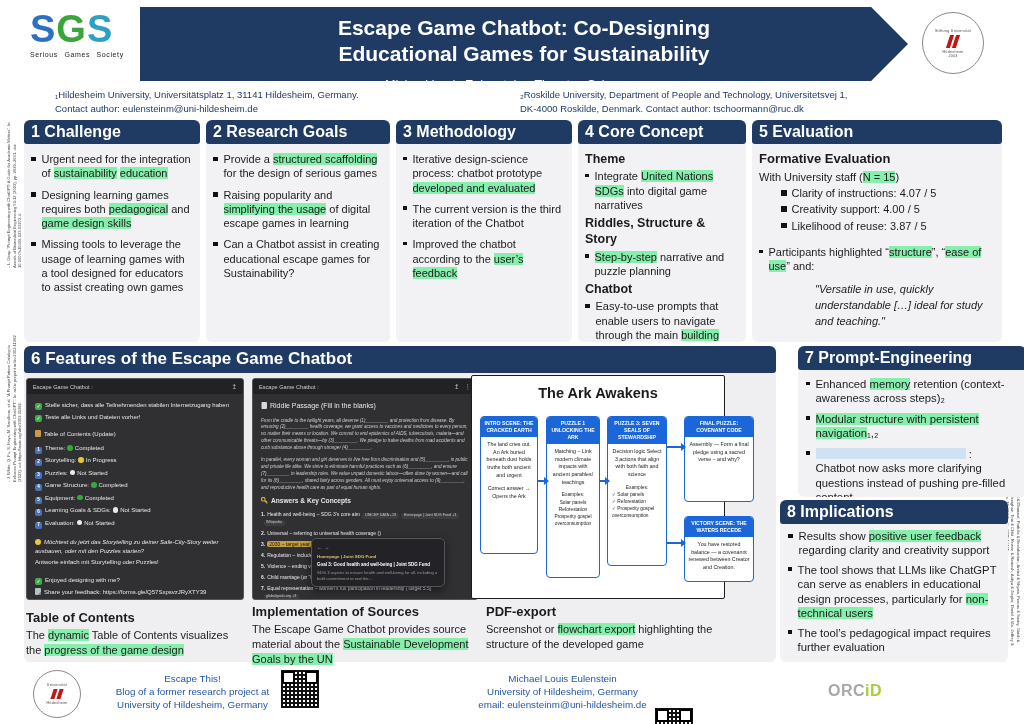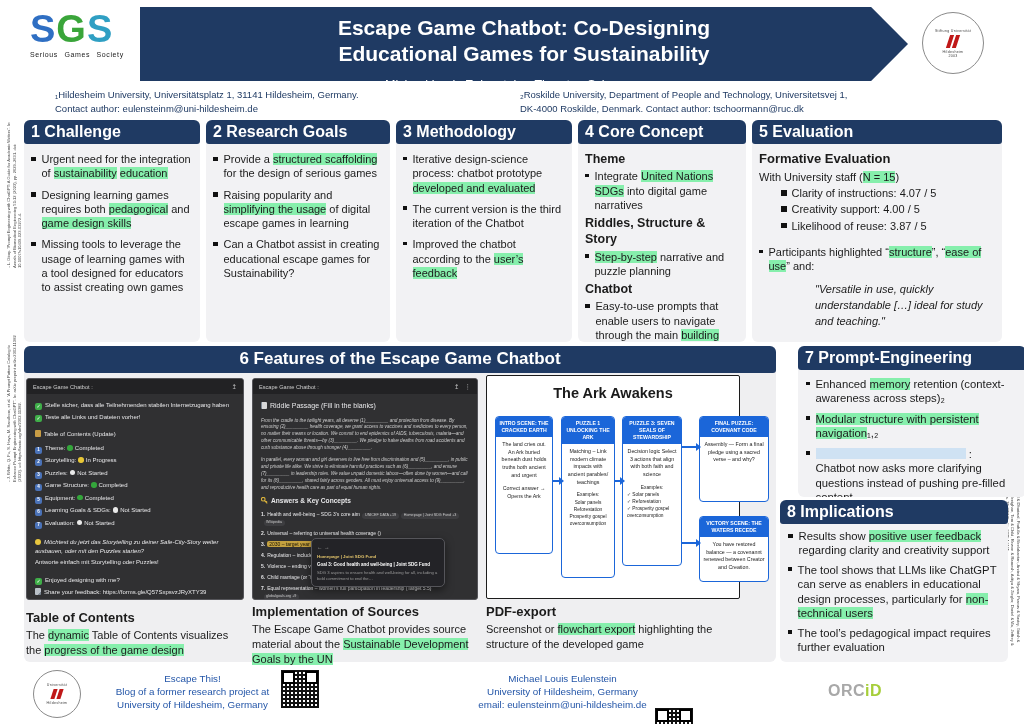--- a/index.html
+++ b/index.html
@@ -222,21 +222,21 @@
       </div>
     <div class="bul" style="margin-top:12px">
         <span class="bsq" style="width:3.5px;height:3.5px"></span>
         <span><span>Participants highlighted “</span><span class="hl">structure</span><span>”, “</span><span class="hl">ease of use</span><span>” and:</span></span>
       </div>
     <div class="quote">"Versatile in use, quickly understandable […] ideal for study and teaching."</div>
   </div>
 </section>
 
 <section class="abs panel" style="left:24px;top:346px;width:752px;height:316px;background:#efeff1">
-  <div class="sec-head" style="text-align:center;font-size:17px;height:27px">6 Features of the Escape Game Chatbot</div>
+  <div class="sec-head" style="font-size:17px;height:27px">6 Features of the Escape Game Chatbot</div>
 </section>
 
 <div class="abs chat" style="left:26px;top:378px;width:218px;height:222px">
   <div class="chat-tb">
     <span>Escape Game Chatbot :</span>
       <span class="sp"></span>
     <span class="tb-ic">↥</span>
   </div>
   <div class="chat-body">
     <div class="c-row"><span class="ck">✓</span><span>Stelle sicher, dass alle Teilnehmenden stabilen Internetzugang haben</span></div>
@@ -281,21 +281,21 @@
     <div class="a-row"><span class="a-num">7.</span><span><span class="b">Equal representation</span><span> – women’s full participation in leadership (Target 5.5)</span></span><span class="pill">globalgoals.org +9</span></div>
     <div class="tooltip">
       <div class="tt-nav">←  →</div>
       <div class="tt-src">Homepage | Joint SDG Fund</div>
       <div class="tt-title">Goal 3: Good health and well-being | Joint SDG Fund</div>
       <div class="tt-desc">SDG 3 aspires to ensure health and well-being for all, including a bold commitment to end the…</div>
     </div>
   </div>
 </div>
 
-<div class="abs fc" style="left:486px;top:375px;width:254px;height:224px">
+<div class="abs fc" style="left:471px;top:375px;width:254px;height:224px">
   <div class="fc-title">The Ark Awakens</div>
   <div class="fcb" style="left:8px;top:40px;width:58px;height:138px">
     <div class="fcb-h">INTRO SCENE: THE CRACKED EARTH</div>
     <div class="fcb-b">The land cries out. An Ark buried beneath dust holds truths both ancient and urgent</div>
     <div class="fcb-f">Correct answer → Opens the Ark</div>
   </div>
   <div class="fcb" style="left:74px;top:40px;width:54px;height:162px">
     <div class="fcb-h">PUZZLE 1 UNLOCKING THE ARK</div>
     <div class="fcb-b">Matching – Link modern climate impacts with ancient parables/ teachings</div>
     <div class="fcb-ex">

